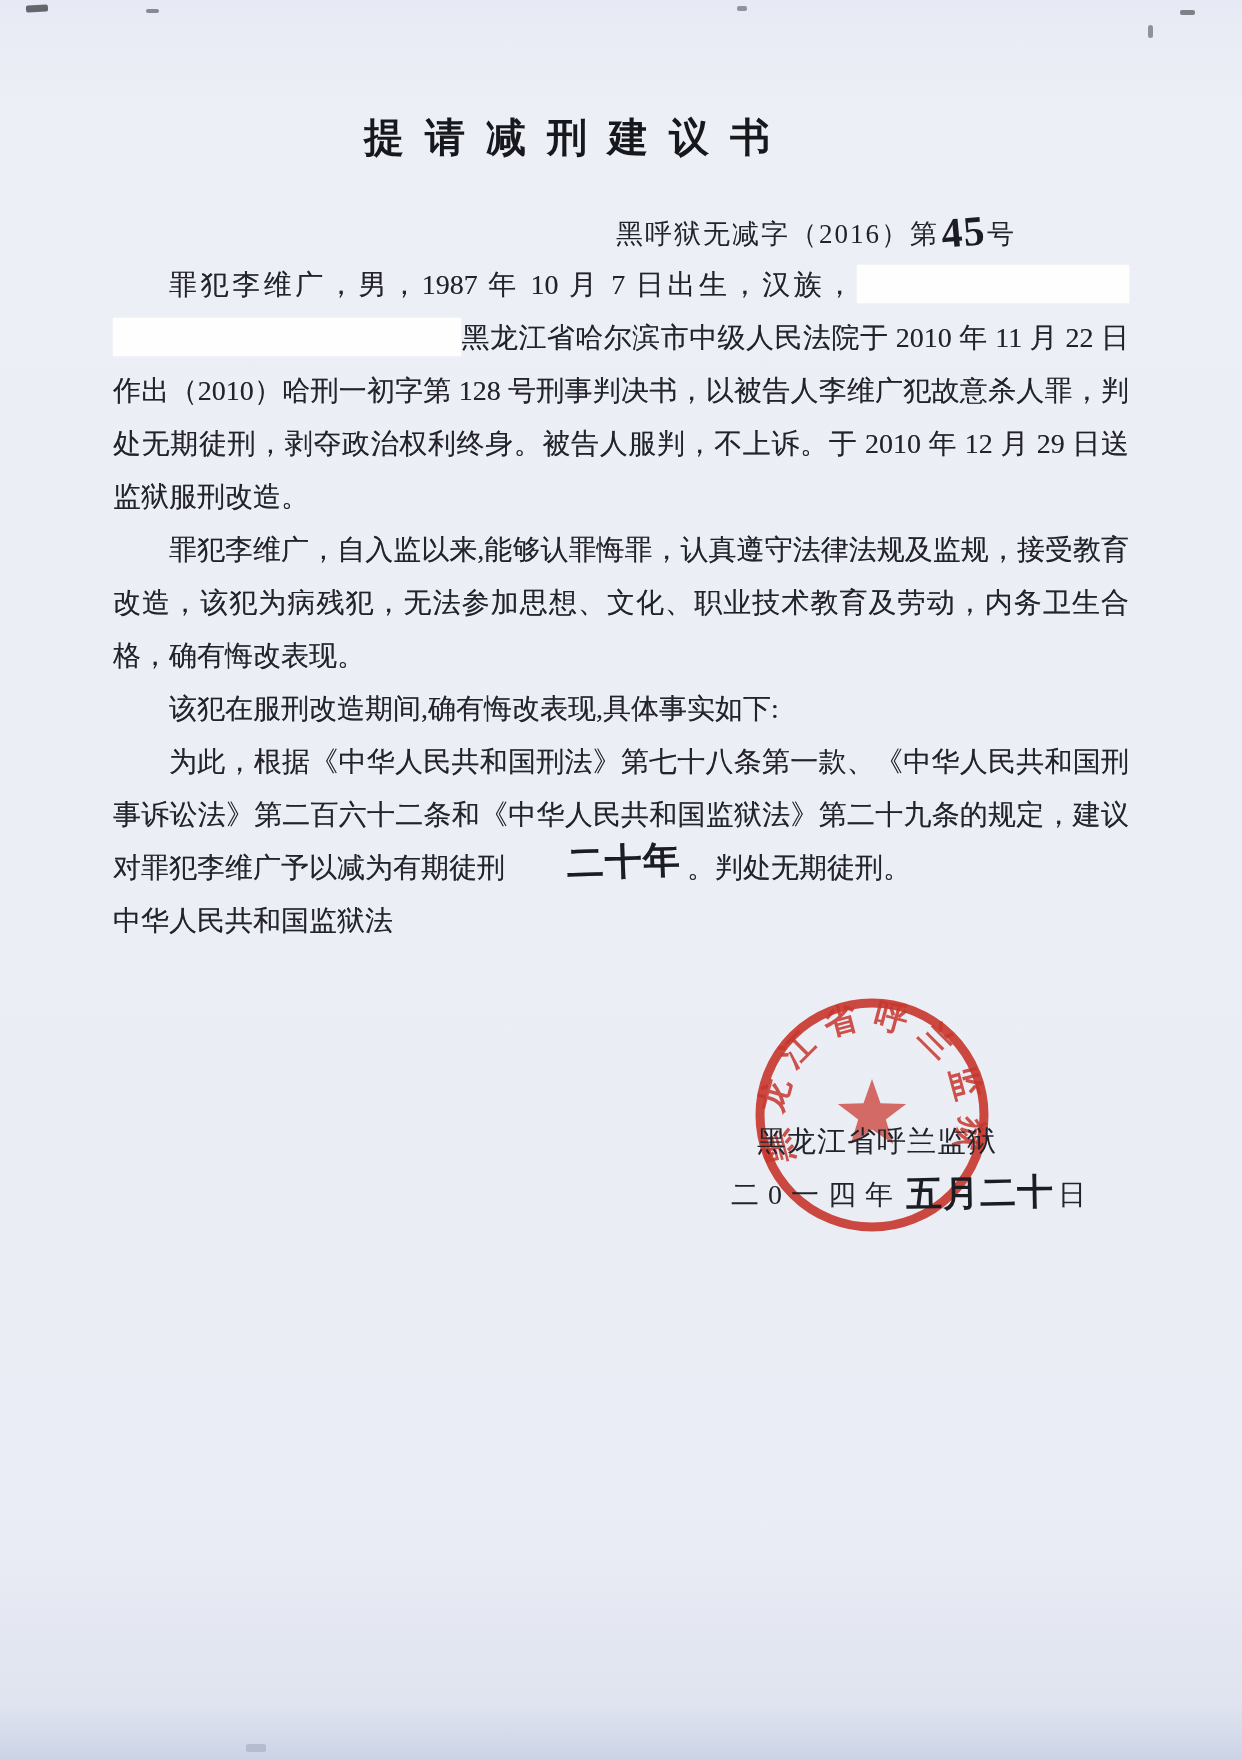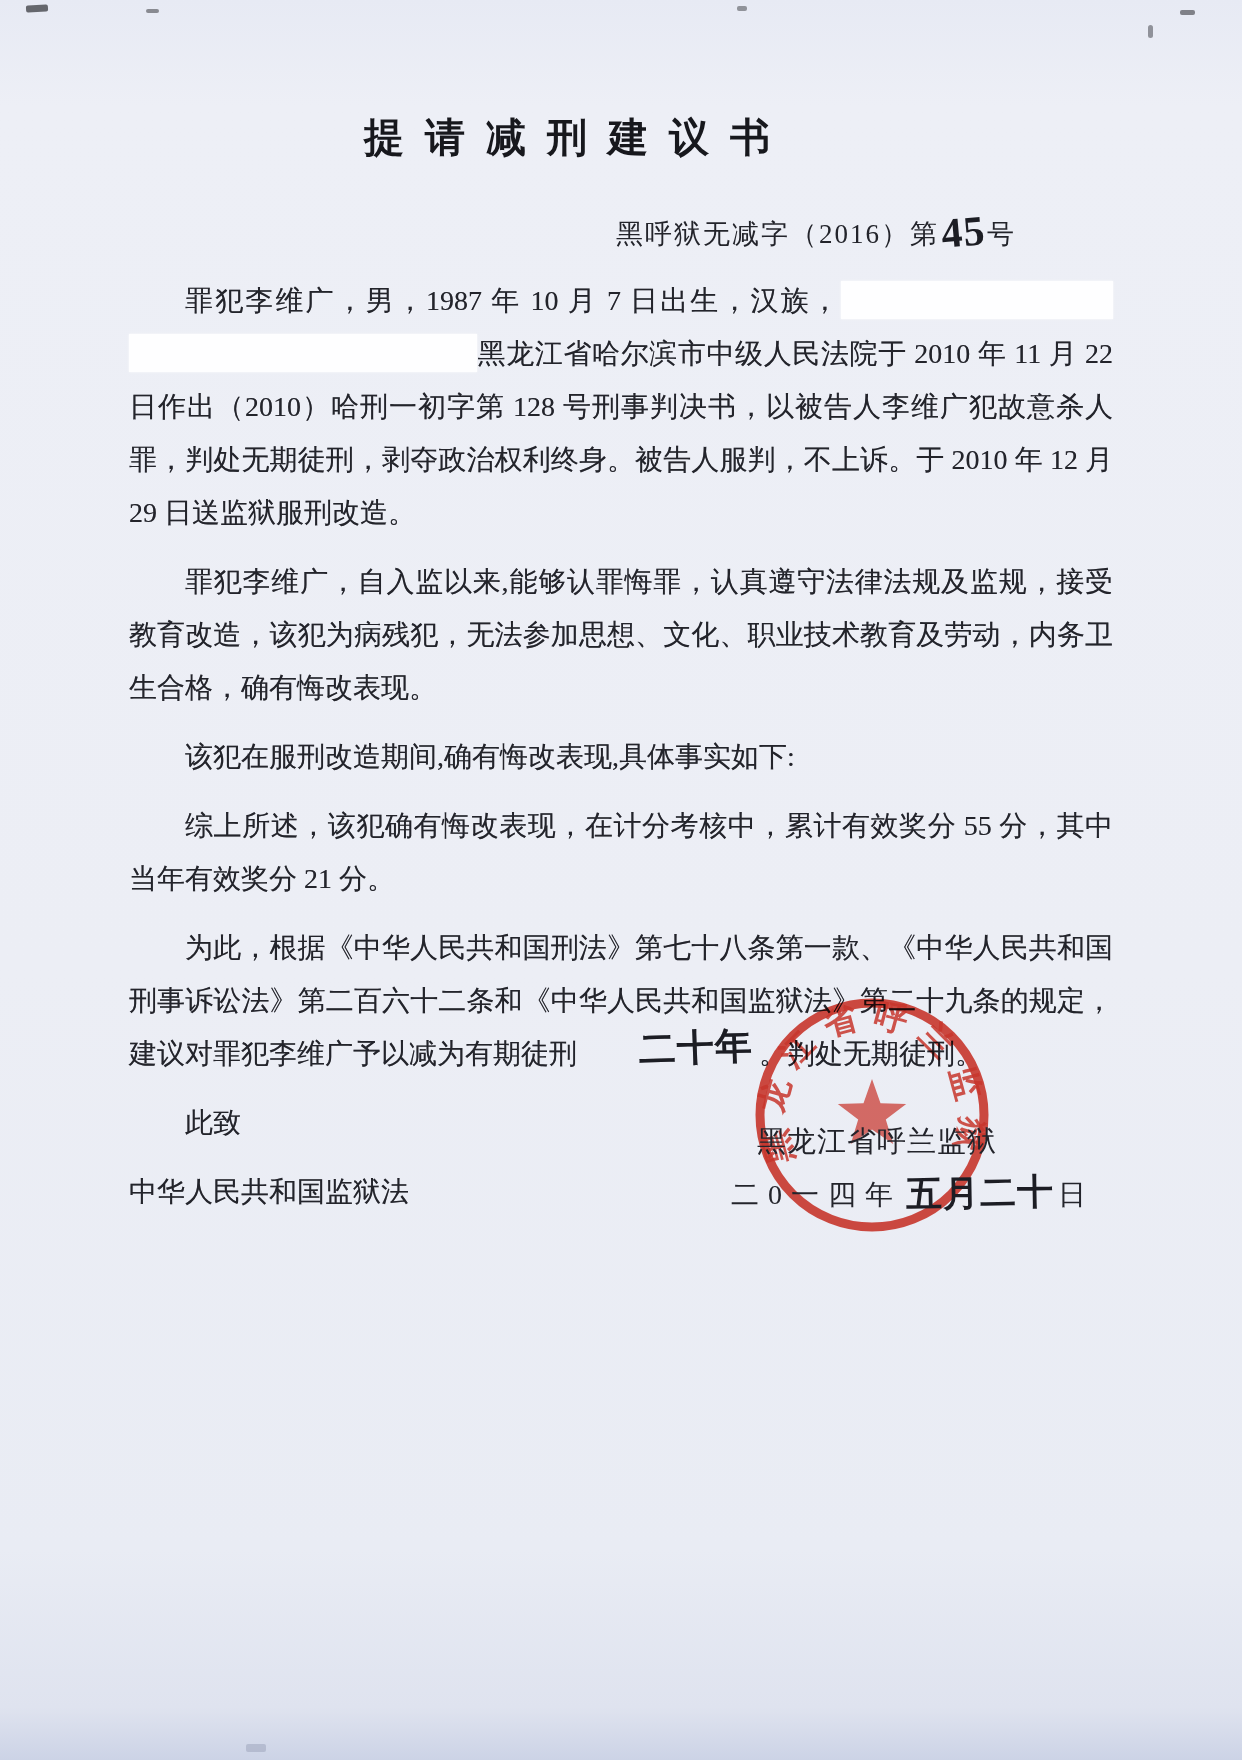--- a/index.html
+++ b/index.html
@@ -29,21 +29,21 @@
     color:#1c1d24;
   }
   .hw-number{font-size:42px;line-height:0;transform:rotate(-5deg) translateY(3px);margin:0 2px;}
   .hw-term{font-size:37px;line-height:0;transform:rotate(-2deg) translateY(-2px);margin:0 6px;}
   .hw-date{font-size:36px;line-height:0;transform:rotate(-1deg) translateY(1px);margin:0 4px;}
   .body-text{
     position:absolute;left:113px;top:258px;width:1016px;
     font-size:28px;line-height:53px;text-align:justify;
     text-shadow:0 0 0.5px rgba(30,32,40,0.45);
   }
-  .body-text p{margin:16px;}
+  .body-text p{margin:0;}
   .indent{text-indent:2em;}
   .redaction{
     display:inline-block;background:#fefeff;
     height:38px;vertical-align:-9px;
     box-shadow:0 0 2px rgba(255,255,255,0.9);
   }
   .redaction-a{width:272px;}
   .redaction-b{width:348px;}
   .sig-org{
     position:absolute;left:757px;top:1122px;
@@ -84,23 +84,21 @@
   <div class="speck speck-6"></div>
 
   <div class="title">提请减刑建议书</div>
 
   <div class="doc-number"><span>黑呼狱无减字（2016）第</span><span class="handwritten hw-number">45</span><span>号</span></div>
 
   <div class="body-text">
     <p class="indent"><span>罪犯李维广，男，1987 年 10 月 7 日出生，汉族，</span><span class="redaction redaction-a"></span><span class="redaction redaction-b"></span><span>黑龙江省哈尔滨市中级人民法院于 2010 年 11 月 22 日作出（2010）哈刑一初字第 128 号刑事判决书，以被告人李维广犯故意杀人罪，判处无期徒刑，剥夺政治权利终身。被告人服判，不上诉。于 2010 年 12 月 29 日送监狱服刑改造。</span></p>
     <p class="indent">罪犯李维广，自入监以来,能够认罪悔罪，认真遵守法律法规及监规，接受教育改造，该犯为病残犯，无法参加思想、文化、职业技术教育及劳动，内务卫生合格，确有悔改表现。</p>
     <p class="indent">该犯在服刑改造期间,确有悔改表现,具体事实如下:</p>
-    <p class="indent">综上所述，该犯确有悔改表现，在计分考核中，累计有效奖分 55 分，其中当年有效奖分 21 分。</p>
     <p class="indent"><span>为此，根据《中华人民共和国刑法》第七十八条第一款、《中华人民共和国刑事诉讼法》第二百六十二条和《中华人民共和国监狱法》第二十九条的规定，建议对罪犯李维广予以减为有期徒刑</span><span class="handwritten hw-term">二十年</span><span>。判处无期徒刑。</span></p>
-    <p class="indent">此致</p>
     <p>中华人民共和国监狱法</p>
   </div>
 
   <svg class="seal" viewBox="0 0 240 240" xmlns="http://www.w3.org/2000/svg">
     <defs>
       <path id="sealArc" d="M 43.8 164 A 88 88 0 1 1 196.2 164" fill="none"></path>
     </defs>
     <circle cx="120" cy="120" r="112" fill="none" stroke="#d5281c" stroke-width="9" opacity="0.9"></circle>
     <polygon points="120,84 128.5,108.3 154.2,108.9 133.8,124.5 141.2,149.1 120,134.5 98.8,149.1 106.2,124.5 85.8,108.9 111.5,108.3" fill="#d5281c" opacity="0.72"></polygon>
     <text font-size="33" font-weight="bold" fill="#d5281c" opacity="0.85" letter-spacing="13" font-family="Liberation Serif, serif">

